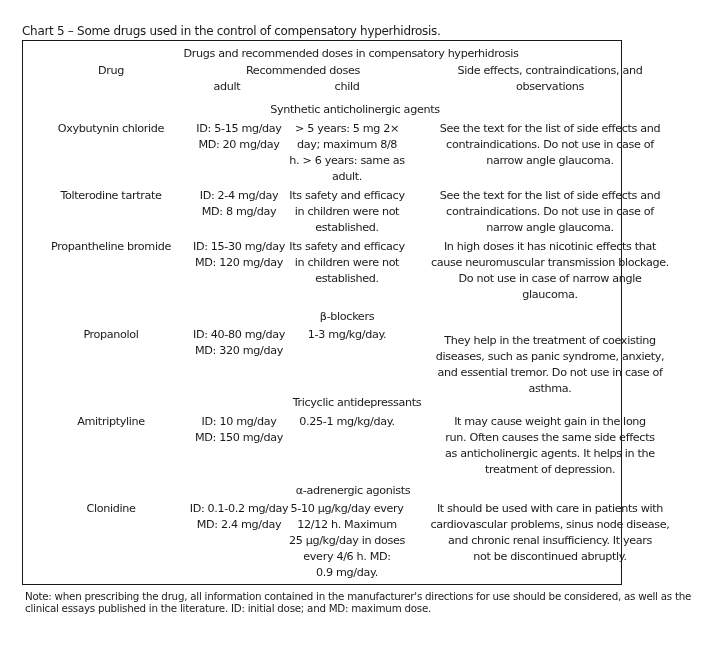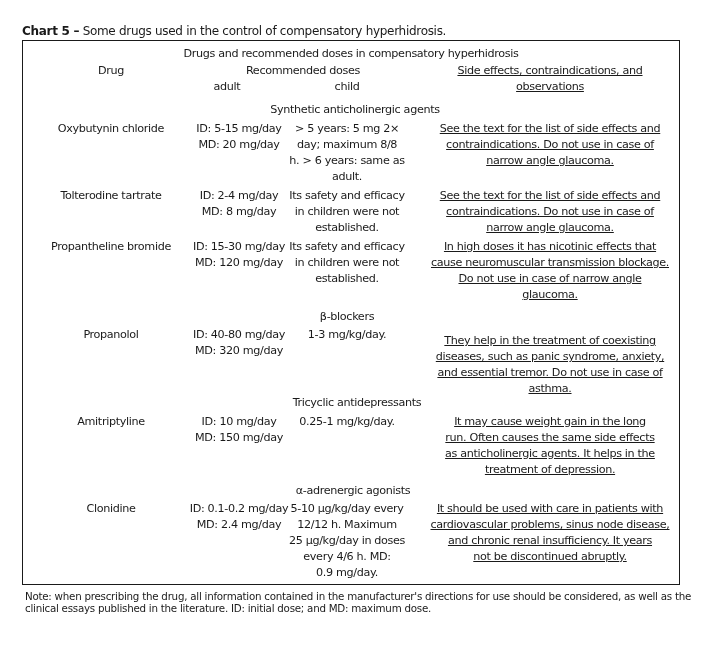--- a/index.html
+++ b/index.html
@@ -4,33 +4,33 @@
   <style>
     html, body { margin: 0; padding: 0; background: #ffffff; }
     body {
       width: 708px; height: 645px; position: relative; overflow: hidden;
       font-family: "DejaVu Sans", sans-serif; color: #1a1a1a;
     }
     .caption {
       position: absolute; left: 22px; top: 24px;
       font-size: 12px; letter-spacing: -0.3px; white-space: nowrap;
     }
-    .caption .label { font-weight: bold; }
+    .caption .label { font-weight: normal; }
     .frame {
-      position: absolute; left: 22px; top: 40px; width: 658px; height: 545px;
+      position: absolute; left: 22px; top: 40px; width: 600px; height: 545px;
       border: 1.3px solid #1a1a1a; box-sizing: border-box;
     }
     .line {
       position: absolute; font-size: 11.2px; letter-spacing: -0.35px;
       white-space: nowrap; text-align: center; line-height: 16px;
     }
     .c-drug { left: 0; width: 176px; }
     .c-adult { left: 148px; width: 136px; }
     .c-child { left: 262px; width: 124px; }
-    .c-side { left: 404px; width: 246px; text-decoration: underline; }
+    .c-side { left: 404px; width: 246px; }
     .c-wide { left: 0; width: 656px; }
     .cell { position: absolute; text-align: center; font-size: 11.2px; letter-spacing: -0.35px; line-height: 16.1px; }
     .cell span { display: block; white-space: nowrap; }
     .note {
       position: absolute; left: 25px; top: 590px; width: 672px;
       font-size: 10.3px; letter-spacing: -0.25px; line-height: 12px;
     }
   </style>
 </head>
 <body>

